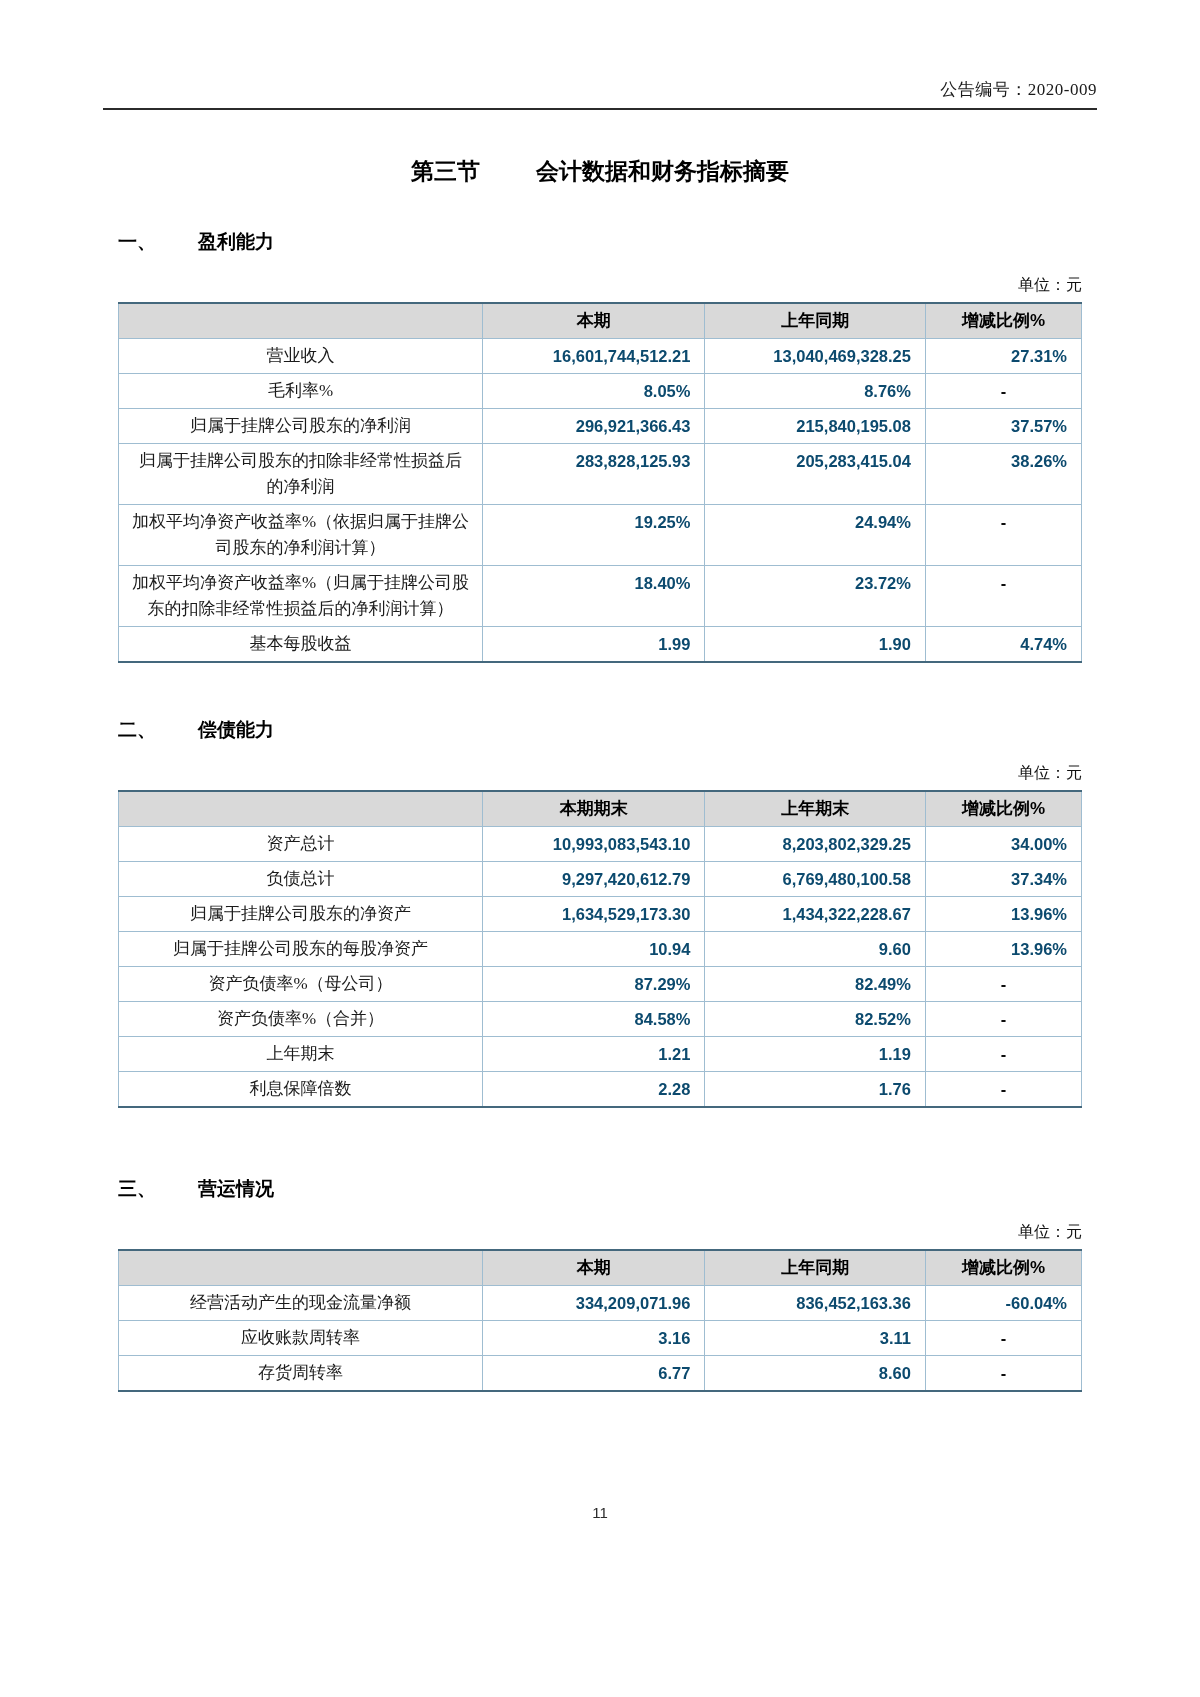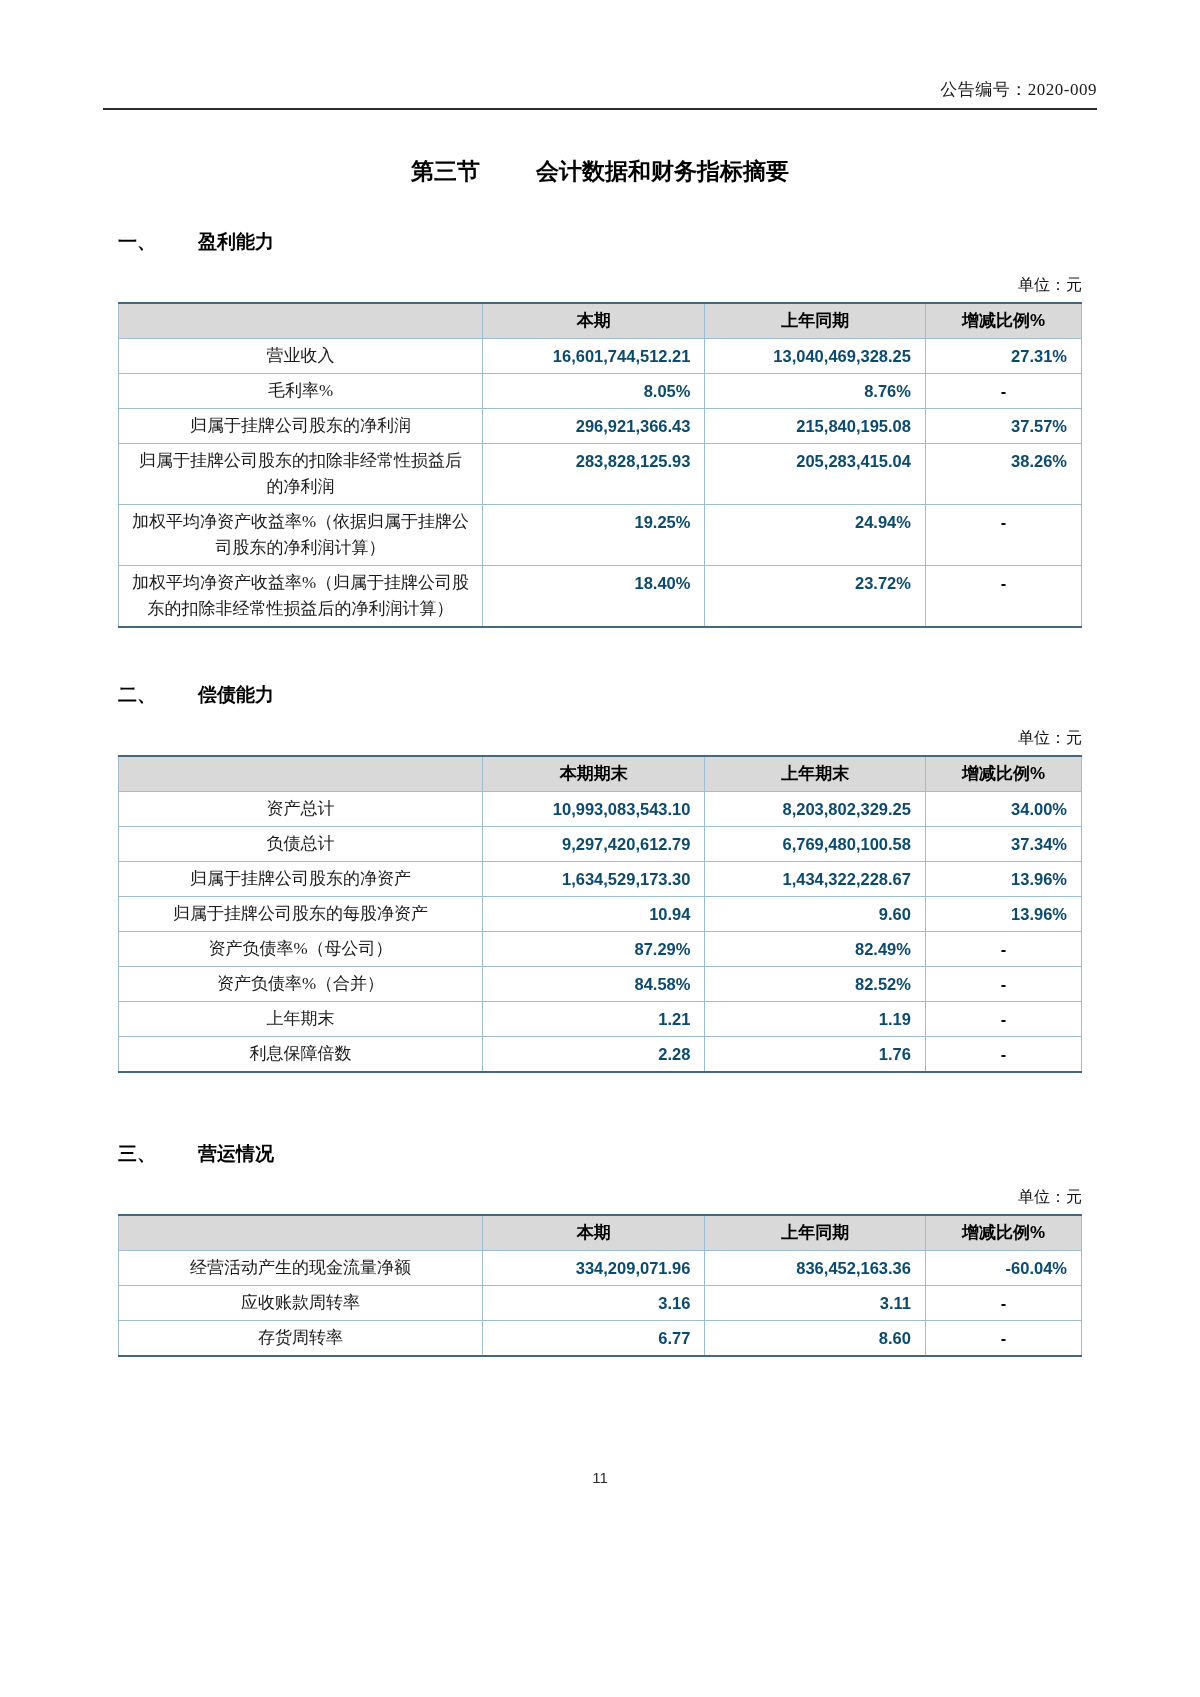--- a/index.html
+++ b/index.html
@@ -135,20 +135,26 @@
             <td class="num">19.25%</td>
             <td class="num">24.94%</td>
             <td class="dash">-</td>
           </tr>
           <tr>
             <td class="lbl">加权平均净资产收益率%（归属于挂牌公司股东的扣除非经常性损益后的净利润计算）</td>
             <td class="num">18.40%</td>
             <td class="num">23.72%</td>
             <td class="dash">-</td>
           </tr>
+          <tr>
+            <td class="lbl">基本每股收益</td>
+            <td class="num">1.99</td>
+            <td class="num">1.90</td>
+            <td class="num">4.74%</td>
+          </tr>
         </tbody>
     </table>
 
     <div class="sec-heading second">
       <span>二、</span>
       <span>偿债能力</span>
     </div>
     <div class="unit-label">单位：元</div>
     <table class="fin">
       <colgroup>

